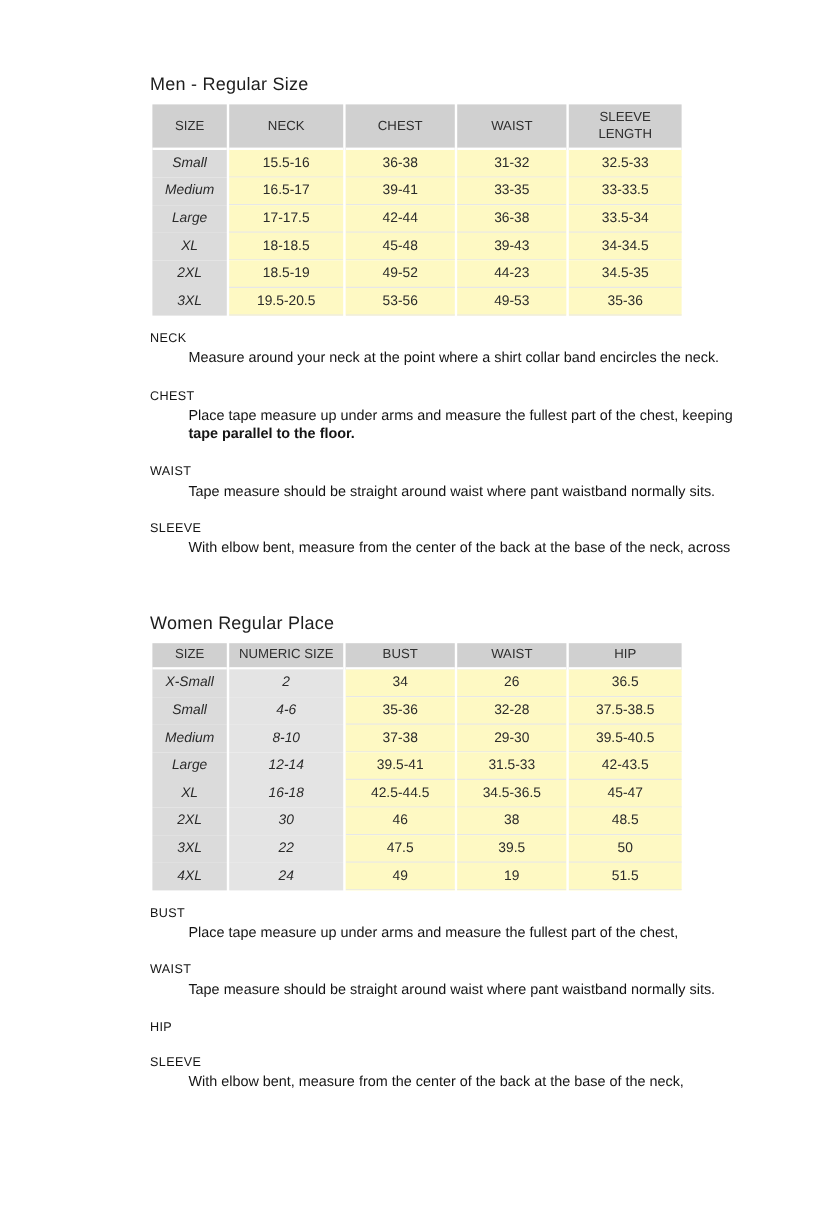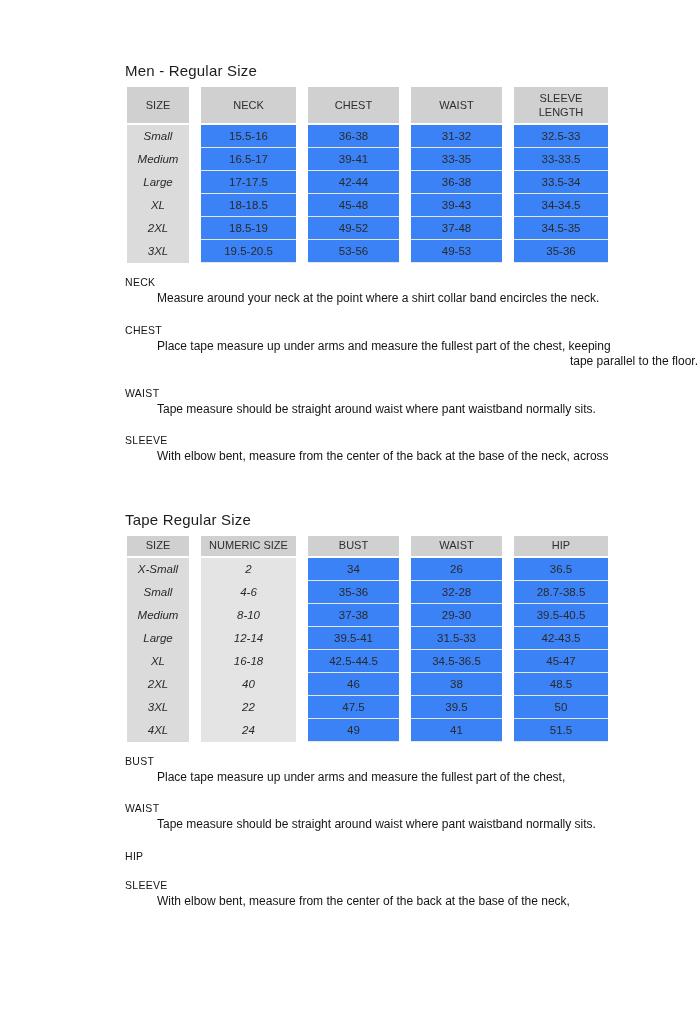--- a/index.html
+++ b/index.html
@@ -5,34 +5,34 @@
   * { margin: 0; padding: 0; box-sizing: border-box; }
   html, body { background: #ffffff; }
   .page {
     position: relative;
     width: 698px;
     height: 1024px;
     background: var(--page-bg, #ffffff);
     font-family: "Liberation Sans", sans-serif;
     color: #1d1d1d;
     overflow: hidden;
-    padding: 62px 0 0 125px;
+    padding: 62px 12px 0 125px;
   }
   .section-title {
     font-size: 15px;
     font-weight: 400;
     color: #1d1d1d;
     letter-spacing: 0.2px;
     margin-bottom: 8px;
   }
   
   .tbl {
     display: grid;
     grid-template-columns: 62px 95px 91px 91px 94px;
-    column-gap: 12px;
+    column-gap: 2px;
     margin-left: 2px;
     width: 441px;
   }
   .cell {
     font-size: 11.5px;
     color: #2a2a2a;
     text-align: center;
   }
   .th {
     background: var(--header-bg, #d0d0d0);
@@ -41,21 +41,21 @@
     color: #2e2e2e;
     display: flex;
     align-items: center;
     justify-content: center;
     line-height: 1.3;
     padding: 0 4px;
   }
   .th-tall { height: 38px; }
   .th-short { height: 22px; }
   .val {
-    background: #3b82f6;
+    background: #fef9c3;
     height: 23px;
     line-height: 22px;
     box-shadow: inset 0 -1px 0 var(--row-border, #e7e7e7);
   }
   .lbl {
     height: 23px;
     line-height: 22px;
     background: var(--label-bg, #dbdbdb);
     font-style: italic;
   }
@@ -69,21 +69,21 @@
     letter-spacing: 0.3px;
     margin-bottom: 3px;
   }
   .note-line {
     font-size: 12px;
     line-height: 15.5px;
     color: #141414;
     white-space: nowrap;
     margin-left: 32px;
   }
-  .note-line.bold { font-weight: 400; text-align: right; }
+  .note-line.bold { font-weight: 700; }
   .women-section { margin-top: 46px; }
 </style>
 </head>
 <body>
 
 <div class="page" style="--page-bg: #ffffff; --header-bg: #d0d0d0; --label-bg: #dbdbdb; --label2-bg: #e4e4e4; --row-border: #e7e7e7;">
 
   <section class="men-section">
     <h2 class="section-title">Men - Regular Size</h2>
     <div class="tbl" id="men-table">
@@ -108,21 +108,21 @@
         <div class="cell val">36-38</div>
         <div class="cell val">33.5-34</div>
         <div class="cell lbl">XL</div>
         <div class="cell val">18-18.5</div>
         <div class="cell val">45-48</div>
         <div class="cell val">39-43</div>
         <div class="cell val">34-34.5</div>
         <div class="cell lbl">2XL</div>
         <div class="cell val">18.5-19</div>
         <div class="cell val">49-52</div>
-        <div class="cell val">37-48</div>
+        <div class="cell val">44-23</div>
         <div class="cell val">34.5-35</div>
         <div class="cell lbl">3XL</div>
         <div class="cell val">19.5-20.5</div>
         <div class="cell val">53-56</div>
         <div class="cell val">49-53</div>
         <div class="cell val">35-36</div>
       </div>
     <div class="notes" id="men-notes">
         <div class="note">
           <div class="note-h">NECK</div>
@@ -138,66 +138,66 @@
           <div class="note-line">Tape measure should be straight around waist where pant waistband normally sits.</div>
         </div>
         <div class="note">
           <div class="note-h">SLEEVE</div>
           <div class="note-line">With elbow bent, measure from the center of the back at the base of the neck, across</div>
         </div>
       </div>
   </section>
 
   <section class="women-section">
-    <h2 class="section-title">Tape Regular Size</h2>
+    <h2 class="section-title">Women Regular Place</h2>
     <div class="tbl" id="women-table">
         <div class="cell th th-short">SIZE</div>
         <div class="cell th th-short">NUMERIC SIZE</div>
         <div class="cell th th-short">BUST</div>
         <div class="cell th th-short">WAIST</div>
         <div class="cell th th-short">HIP</div>
         <div class="cell lbl">X-Small</div>
         <div class="cell lbl lbl2">2</div>
         <div class="cell val">34</div>
         <div class="cell val">26</div>
         <div class="cell val">36.5</div>
         <div class="cell lbl">Small</div>
         <div class="cell lbl lbl2">4-6</div>
         <div class="cell val">35-36</div>
         <div class="cell val">32-28</div>
-        <div class="cell val">28.7-38.5</div>
+        <div class="cell val">37.5-38.5</div>
         <div class="cell lbl">Medium</div>
         <div class="cell lbl lbl2">8-10</div>
         <div class="cell val">37-38</div>
         <div class="cell val">29-30</div>
         <div class="cell val">39.5-40.5</div>
         <div class="cell lbl">Large</div>
         <div class="cell lbl lbl2">12-14</div>
         <div class="cell val">39.5-41</div>
         <div class="cell val">31.5-33</div>
         <div class="cell val">42-43.5</div>
         <div class="cell lbl">XL</div>
         <div class="cell lbl lbl2">16-18</div>
         <div class="cell val">42.5-44.5</div>
         <div class="cell val">34.5-36.5</div>
         <div class="cell val">45-47</div>
         <div class="cell lbl">2XL</div>
-        <div class="cell lbl lbl2">40</div>
+        <div class="cell lbl lbl2">30</div>
         <div class="cell val">46</div>
         <div class="cell val">38</div>
         <div class="cell val">48.5</div>
         <div class="cell lbl">3XL</div>
         <div class="cell lbl lbl2">22</div>
         <div class="cell val">47.5</div>
         <div class="cell val">39.5</div>
         <div class="cell val">50</div>
         <div class="cell lbl">4XL</div>
         <div class="cell lbl lbl2">24</div>
         <div class="cell val">49</div>
-        <div class="cell val">41</div>
+        <div class="cell val">19</div>
         <div class="cell val">51.5</div>
       </div>
     <div class="notes" id="women-notes">
         <div class="note">
           <div class="note-h">BUST</div>
           <div class="note-line">Place tape measure up under arms and measure the fullest part of the chest,</div>
         </div>
         <div class="note">
           <div class="note-h">WAIST</div>
           <div class="note-line">Tape measure should be straight around waist where pant waistband normally sits.</div>

